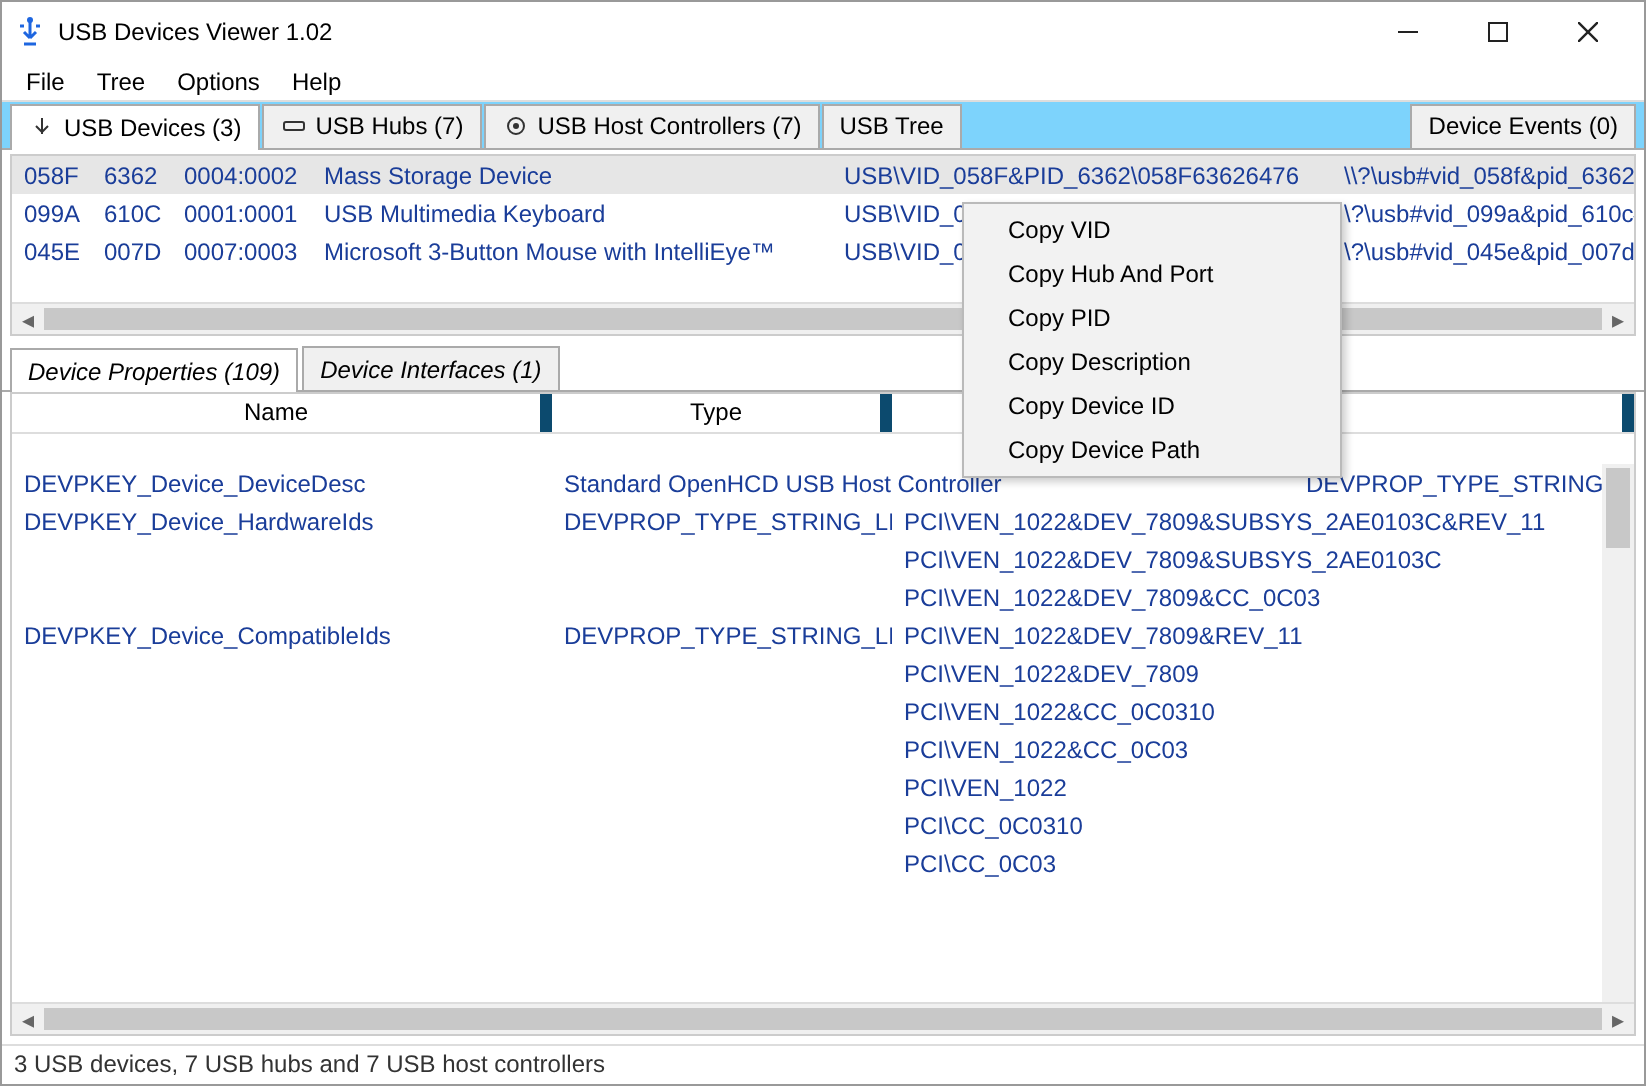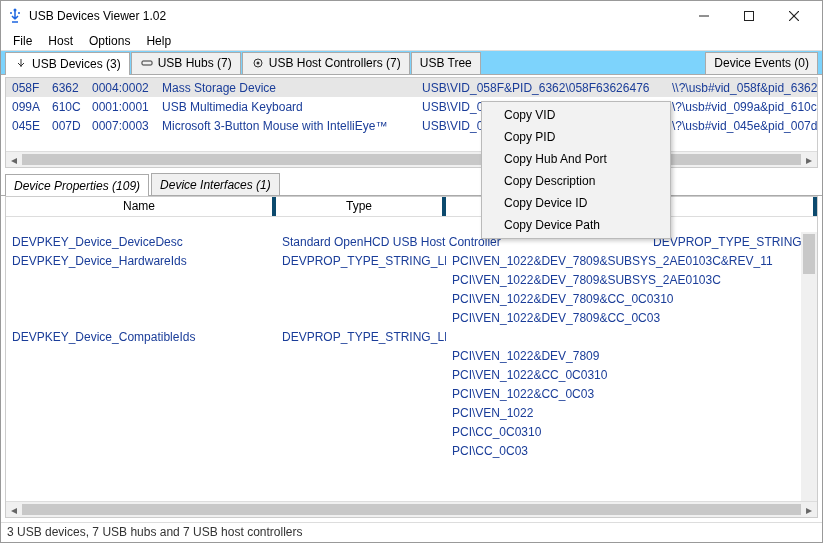--- a/index.html
+++ b/index.html
@@ -25,21 +25,21 @@
 .grid-body .cell { padding: 0 6px; overflow: hidden; white-space: nowrap; font-size: 12px; color: #1a3d99; }
 .scrollbar-h { height: 16px; background: #f0f0f0; border-top: 1px solid #ddd; position: relative; }
 .scrollbar-h .thumb { position: absolute; left: 16px; right: 16px; top: 2px; bottom: 2px; background: #c8c8c8; }
 .scrollbar-h .arrow { position: absolute; width: 16px; height: 16px; top: 0; display: flex; align-items: center; justify-content: center; color: #666; }
 .scrollbar-h .arrow.left { left: 0; }
 .scrollbar-h .arrow.right { right: 0; }
 .bottom-tabs { display: flex; padding: 4px 4px 0 4px; gap: 1px; border-bottom: 1px solid #aaa; height: 26px; align-items: flex-end; }
 .bottom-tabs .tab { height: 22px; font-style: italic; }
 .props-panel { flex: 1; display: flex; flex-direction: column; border: 1px solid #ccc; margin: 0 4px 4px 4px; overflow: hidden; }
 .props-header { display: flex; height: 20px; border-bottom: 1px solid #ddd; }
-.props-header .col { text-align: center; padding: 2px 6px; border-right: 4px solid #0c4a6e; }
+.props-header .col { text-align: center; padding: 2px 6px; border-right: 6px solid #0c4a6e; }
 .props-body { flex: 1; overflow: hidden; position: relative; margin-top: 15px; }
 .props-row { display: flex; height: 19px; align-items: center; }
 .props-cell { padding: 0 6px; overflow: hidden; white-space: nowrap; color: #1a3d99; font-size: 12px; }
 .statusbar { height: 20px; padding: 2px 6px; font-size: 12px; color: #333; border-top: 1px solid #ddd; }
 .ctxmenu { position: absolute; top: 100px; left: 480px; width: 190px; background: #f2f2f2; border: 1px solid #bababa; box-shadow: 2px 2px 4px rgba(0,0,0,0.2); padding: 2px; z-index: 1000; }
 .ctxmenu .mi { padding: 4px 20px; font-size: 12px; }
 .scrollbar-v { position: absolute; right: 0; top: 0; bottom: 0; width: 16px; background: #f0f0f0; }
 .scrollbar-v .thumb { position: absolute; left: 2px; right: 2px; top: 2px; height: 40px; background: #c8c8c8; }
 </style>
 </head>
@@ -66,21 +66,21 @@
   <div class="winbtn close">
       <svg width="10" height="10">
         <line x1="0" y1="0" x2="10" y2="10"></line>
         <line x1="10" y1="0" x2="0" y2="10"></line>
       </svg>
     </div>
 </div>
 
 <div class="menubar">
   <div class="menuitem">File</div>
-  <div class="menuitem">Host</div>
+  <div class="menuitem">Tree</div>
   <div class="menuitem">Options</div>
   <div class="menuitem">Help</div>
 </div>
 
 <div class="tabbar">
   <div class="tab active">
     <span class="tabicon">
         <svg width="12" height="12" viewBox="0 0 12 12">
           <path d="M6 1v8M3 5l3 3 3-3" stroke="#333" fill="none"></path>
         </svg>
@@ -142,22 +142,22 @@
   </div>
   <div class="scrollbar-h">
     <div class="arrow left">◂</div>
     <div class="thumb"></div>
     <div class="arrow right">▸</div>
   </div>
 </div>
 
 <div class="ctxmenu">
   <div class="mi">Copy VID</div>
+  <div class="mi">Copy Hub And Port</div>
   <div class="mi">Copy PID</div>
-  <div class="mi">Copy Hub And Port</div>
   <div class="mi">Copy Description</div>
   <div class="mi">Copy Device ID</div>
   <div class="mi">Copy Device Path</div>
 </div>
 
 <div class="bottom-tabs">
   <div class="tab active">
     <span>Device Properties (109)</span>
   </div>
   <div class="tab">
@@ -184,30 +184,26 @@
           <div class="props-cell" style="flex:1">PCI\VEN_1022&amp;DEV_7809&amp;SUBSYS_2AE0103C&amp;REV_11</div>
         </div>
         <div class="props-row">
           <div class="props-cell" style="width:270px"></div>
           <div class="props-cell" style="width:170px"></div>
           <div class="props-cell" style="flex:1">PCI\VEN_1022&amp;DEV_7809&amp;SUBSYS_2AE0103C</div>
         </div>
         <div class="props-row">
           <div class="props-cell" style="width:270px"></div>
           <div class="props-cell" style="width:170px"></div>
-          <div class="props-cell" style="flex:1">PCI\VEN_1022&amp;DEV_7809&amp;CC_0C0310</div>
-        </div>
-        <div class="props-row">
-          <div class="props-cell" style="width:270px"></div>
-          <div class="props-cell" style="width:170px"></div>
           <div class="props-cell" style="flex:1">PCI\VEN_1022&amp;DEV_7809&amp;CC_0C03</div>
         </div>
         <div class="props-row">
           <div class="props-cell" style="width:270px">DEVPKEY_Device_CompatibleIds</div>
           <div class="props-cell" style="width:170px">DEVPROP_TYPE_STRING_LIST</div>
+          <div class="props-cell" style="flex:1">PCI\VEN_1022&amp;DEV_7809&amp;REV_11</div>
         </div>
         <div class="props-row">
           <div class="props-cell" style="width:270px"></div>
           <div class="props-cell" style="width:170px"></div>
           <div class="props-cell" style="flex:1">PCI\VEN_1022&amp;DEV_7809</div>
         </div>
         <div class="props-row">
           <div class="props-cell" style="width:270px"></div>
           <div class="props-cell" style="width:170px"></div>
           <div class="props-cell" style="flex:1">PCI\VEN_1022&amp;CC_0C0310</div>

